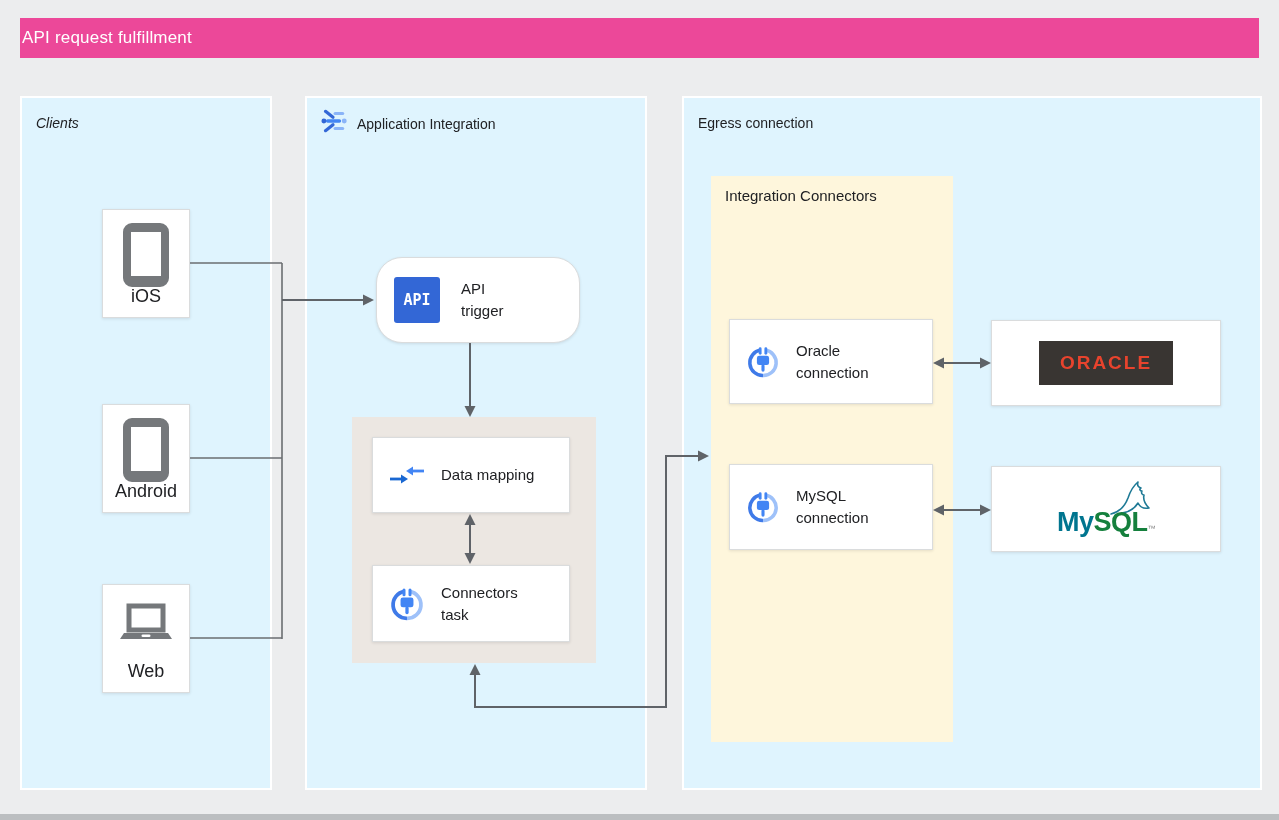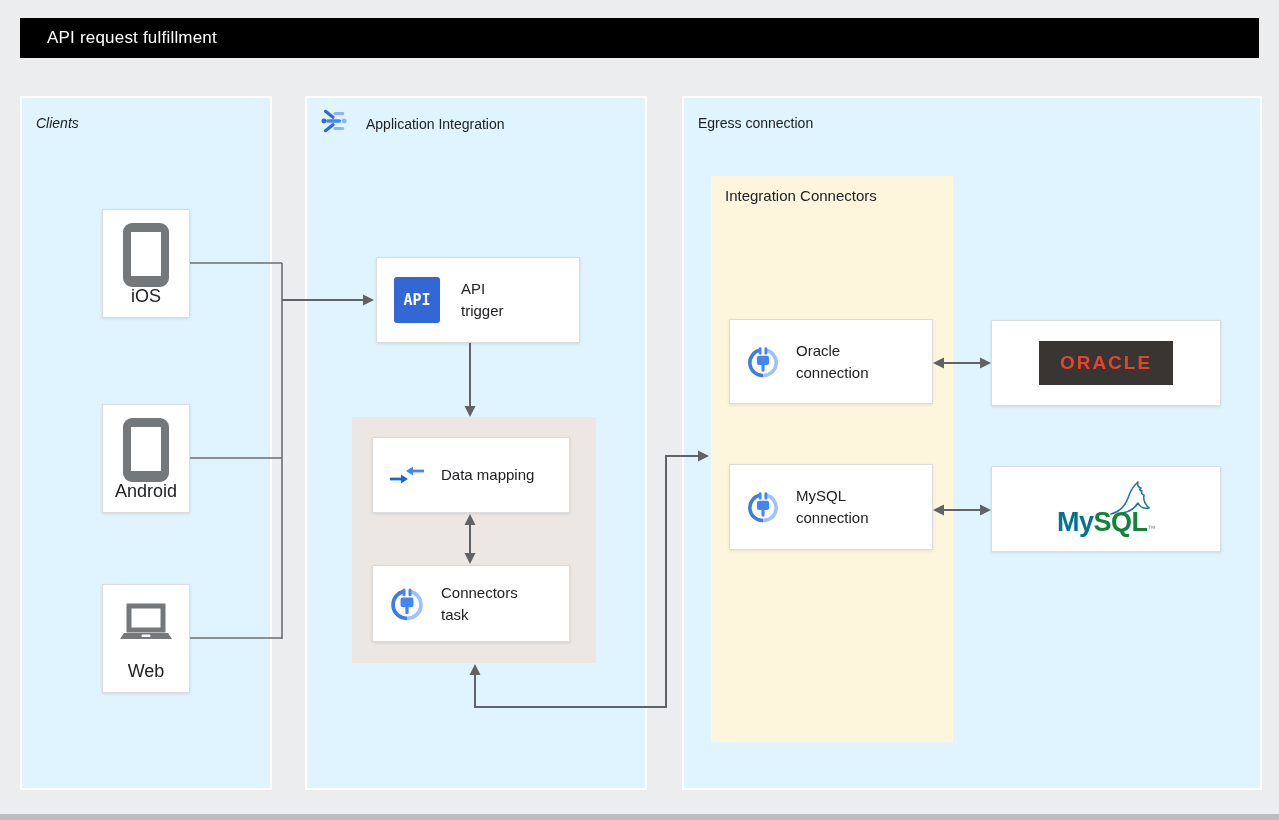--- a/index.html
+++ b/index.html
@@ -1,41 +1,41 @@
 <!DOCTYPE html>
 <html><head>
 <meta charset="utf-8">
 <style>
   html,body{margin:0;padding:0;}
   body{font-family:"Liberation Sans", sans-serif; background:#ECEDEE;}
   #canvas{position:relative;width:1279px;height:820px;background:#ECEDEE;overflow:hidden;}
 
-  .banner{position:absolute;left:20px;top:18px;width:1239px;height:40px;background:#000000;
-    display:flex;align-items:center;box-sizing:border-box;padding-left:27px;}
+  .banner{position:absolute;left:20px;top:18px;width:1239px;height:40px;background:#ec4899;
+    display:flex;align-items:center;box-sizing:border-box;padding-left:2px;}
   .banner-title{color:#ffffff;font-size:17px;letter-spacing:.2px;}
 
   .panel{position:absolute;top:96px;height:694px;background:#DFF4FE;border:2px solid #ffffff;box-sizing:border-box;}
   .panel-clients{left:20px;width:252px;}
   .panel-appint{left:305px;width:342px;}
   .panel-egress{left:682px;width:580px;}
   .panel-title{position:absolute;font-size:14px;color:#202124;}
 
   .card{position:absolute;background:#ffffff;border:1px solid #DADCDD;box-sizing:border-box;
     box-shadow:0 1px 3px rgba(0,0,0,0.10);}
 
   .client-card{width:88px;height:109px;left:80px;text-align:center;}
   .client-label{position:absolute;bottom:10px;left:0;right:0;font-size:18px;color:#202124;}
   .phone-icon{width:46px;height:64px;margin:13px auto 0;background:#ffffff;
     border:8px solid #75787B;border-top-width:9px;border-bottom-width:11px;border-radius:9px;box-sizing:border-box;}
   .laptop-icon{display:block;margin:18px auto 0;}
 
   .appint-header-icon{position:absolute;left:11px;top:9px;}
-  .appint-title{left:50px;top:18px;margin-left:9px;}
-
-  .apitrigger-card{left:69px;top:159px;width:204px;height:86px;display:flex;align-items:center;padding-left:17px;}
+  .appint-title{left:50px;top:18px;}
+
+  .apitrigger-card{left:69px;top:159px;width:204px;height:86px;display:flex;align-items:center;padding-left:17px;border-radius:26px;}
   .api-badge{width:46px;height:46px;background:#3367D6;border-radius:3px;display:flex;align-items:center;justify-content:center;}
   .api-badge-text{color:#ffffff;font-family:"DejaVu Sans Mono", monospace;font-weight:bold;font-size:15px;}
   .card-label{font-size:15px;line-height:22px;color:#202124;}
   .apitrigger-card .card-label{margin-left:21px;}
 
   .gray-subpanel{position:absolute;left:45px;top:319px;width:244px;height:246px;background:#ECE7E2;}
   .task-card{left:20px;width:198px;display:flex;align-items:center;padding-left:16px;}
   .datamapping-card{top:20px;height:76px;}
   .connectors-card{top:148px;height:77px;}
   .task-card .card-label{margin-left:16px;}

